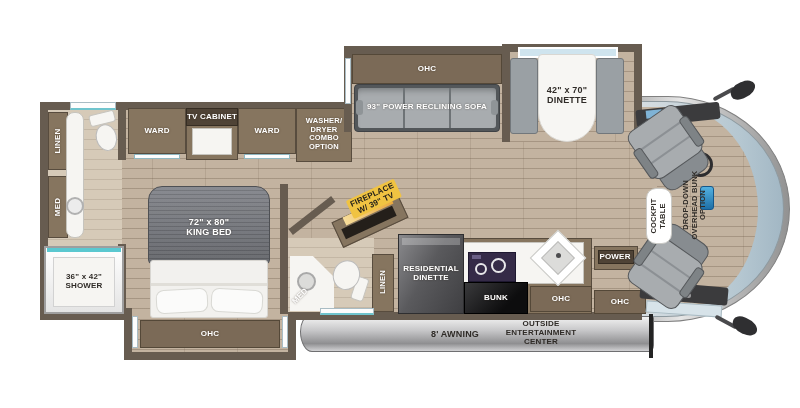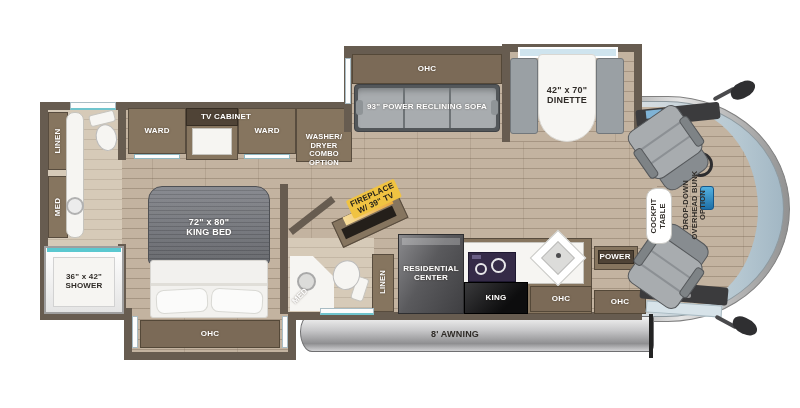--- a/index.html
+++ b/index.html
@@ -202,43 +202,46 @@
   <div class="abs" style="left:712px;top:92px;width:24px;height:4px;background:#4a4a4c;border-radius:2px;transform:rotate(-28deg);"></div>
   <div class="abs" style="left:730px;top:82px;width:26px;height:16px;background:#2f2f31;border-radius:55% 45% 60% 40%;transform:rotate(-22deg);"></div>
   <div class="abs" style="left:714px;top:320px;width:24px;height:4px;background:#4a4a4c;border-radius:2px;transform:rotate(28deg);"></div>
   <div class="abs" style="left:732px;top:318px;width:26px;height:16px;background:#2f2f31;border-radius:40% 60% 45% 55%;transform:rotate(22deg);"></div>
 
   <div class="lbl v w" style="left:58px;top:141px;">LINEN</div>
   <div class="lbl v w" style="left:58px;top:207px;">MED</div>
   <div class="lbl" style="left:84px;top:281px;">36" x 42"
 SHOWER</div>
   <div class="lbl w" style="left:157px;top:131px;">WARD</div>
-  <div class="lbl w" style="left:226px;top:117px;">TV CABINET</div>
+  <div class="lbl w" style="left:212px;top:117px;">TV CABINET</div>
   <div class="lbl w" style="left:267px;top:131px;">WARD</div>
-  <div class="lbl w s7" style="left:324px;top:150px;">WASHER/
+  <div class="lbl w s7" style="left:324px;top:134px;">WASHER/
 DRYER
 COMBO
 OPTION</div>
   <div class="lbl w s9" style="left:209px;top:227px;">72" x 80"
 KING BED</div>
   <div class="lbl w" style="left:210px;top:334px;">OHC</div>
   <div class="lbl w" style="left:427px;top:69px;">OHC</div>
   <div class="lbl w" style="left:427px;top:107px;">93" POWER RECLINING SOFA</div>
   <div class="lbl s9" style="left:567px;top:95px;">42" x 70"
 DINETTE</div>
   <div class="lbl" style="left:374px;top:199px;transform:translate(-50%,-50%) rotate(-25deg);background:#f0c342;padding:1px 3px;border-radius:2px;color:#23201b;">FIREPLACE
 W/ 39" TV</div>
   <div class="lbl w" style="left:300px;top:296px;transform:translate(-50%,-50%) rotate(-45deg);">MED</div>
   <div class="lbl v w s7" style="left:383px;top:282px;">LINEN</div>
   <div class="lbl w" style="left:431px;top:273px;">RESIDENTIAL
-CENTER</div>
-  <div class="lbl w" style="left:496px;top:298px;">KING</div>
+DINETTE</div>
+  <div class="lbl w" style="left:496px;top:298px;">BUNK</div>
   <div class="lbl w" style="left:561px;top:299px;">OHC</div>
   <div class="lbl w" style="left:615px;top:257px;">POWER</div>
   <div class="lbl w" style="left:620px;top:302px;">OHC</div>
   <div class="lbl v s7" style="left:659px;top:216px;z-index:41;">COCKPIT
 TABLE</div>
   <div class="lbl v s7" style="left:695px;top:205px;">DROP-DOWN
 OVERHEAD BUNK
 OPTION</div>
   <div class="lbl s9" style="left:455px;top:334px;">8' AWNING</div>
+  <div class="lbl" style="left:541px;top:333px;">OUTSIDE
+ENTERTAINMENT
+CENTER</div>
 
 </div>
 
 </body></html>

